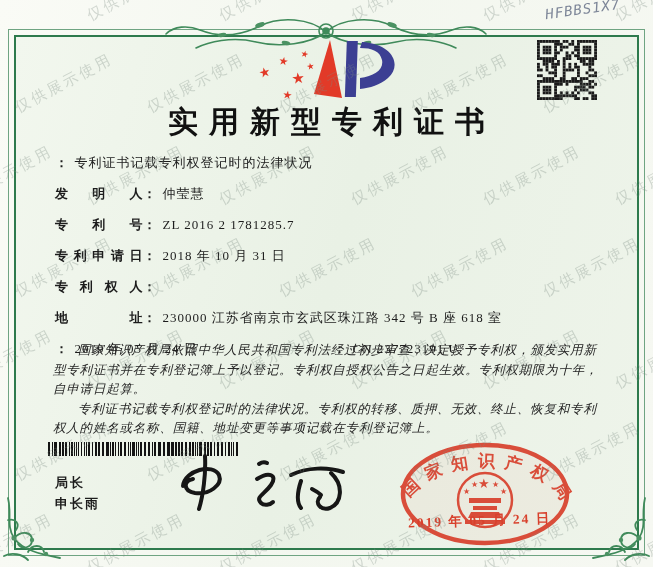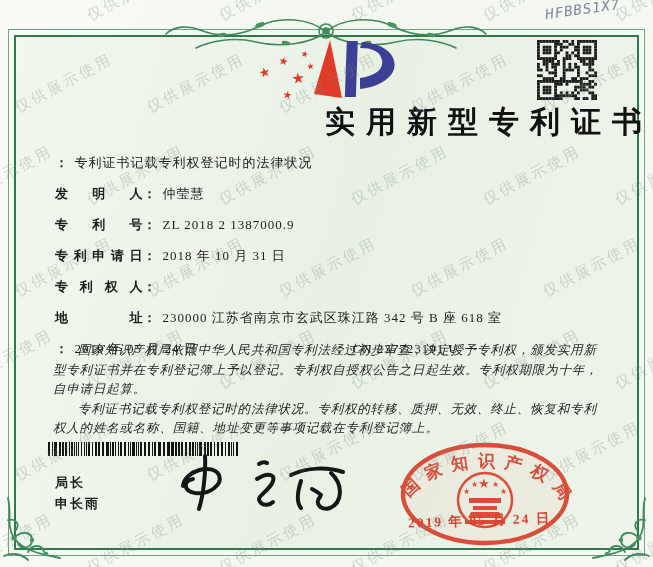--- a/index.html
+++ b/index.html
@@ -32,21 +32,21 @@
   }
   
   .cert-no {
     position:absolute; left:54px; top:40px; z-index:2;
     font-size:12.5px; letter-spacing:2px; color:#2a2a2a;
   }
   .logo { position:absolute; left:252px; top:36px; z-index:2; }
   .qr { position:absolute; left:537px; top:40px; width:60px; height:60px; z-index:2; }
   .title {
     position:absolute; left:0; top:102px; width:653px; z-index:2;
-    text-align:right; font-size:30px; font-weight:bold;
+    text-align:center; font-size:30px; font-weight:bold;
     letter-spacing:11px; color:#111; text-indent:11px;
   }
   
   .fields { position:absolute; left:55px; top:154px; width:548px; z-index:2; font-size:13px; }
   .field-row { display:flex; align-items:baseline; height:31px; letter-spacing:0.5px; }
   .field-label { display:inline-block; width:88px; text-align:justify; text-align-last:justify; font-weight:600; white-space:nowrap; }
   .field-colon { font-weight:600; margin-right:6px; }
   .field-value { white-space:nowrap; letter-spacing:1px; }
   .pair-left { display:flex; align-items:baseline; width:278px; }
   
@@ -406,21 +406,21 @@
       <span class="field-value">专利证书记载专利权登记时的法律状况</span>
     </div>
     <div class="field-row">
       <span class="field-label">发明人</span>
         <span class="field-colon">：</span>
       <span class="field-value">仲莹慧</span>
     </div>
     <div class="field-row">
       <span class="field-label">专利号</span>
         <span class="field-colon">：</span>
-      <span class="field-value">ZL 2018 2 1387000.9</span>
+      <span class="field-value">ZL 2016 2 1781285.7</span>
     </div>
     <div class="field-row">
       <span class="field-label">专利申请日</span>
         <span class="field-colon">：</span>
       <span class="field-value">2018 年 10 月 31 日</span>
     </div>
     <div class="field-row">
       <span class="field-label">专利权人</span>
         <span class="field-colon">：</span>
     </div>

